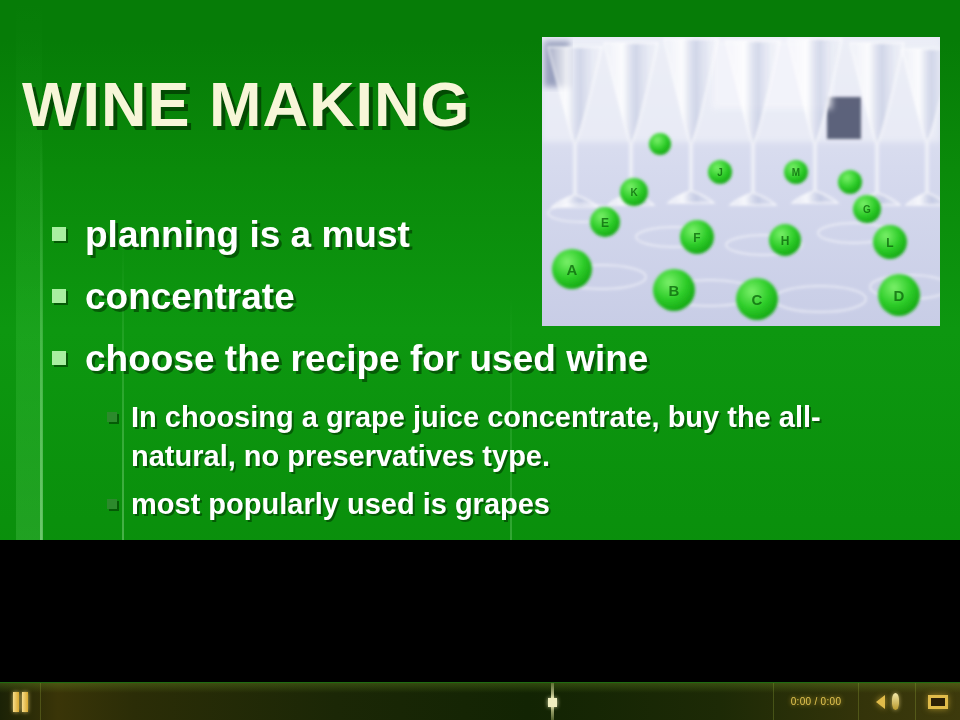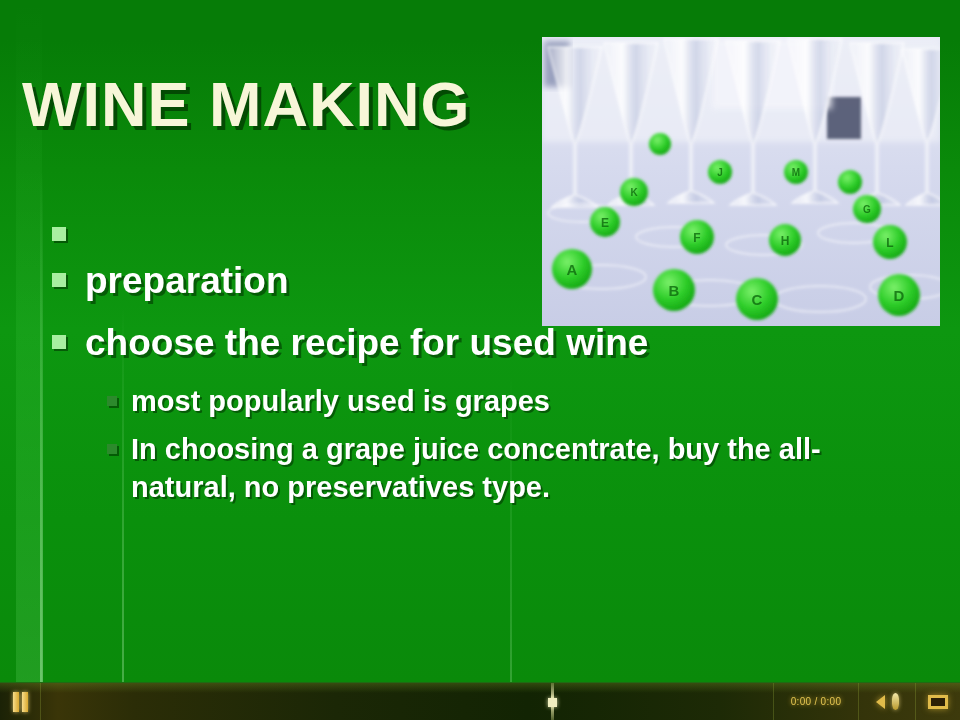--- a/index.html
+++ b/index.html
@@ -15,21 +15,21 @@
   #viewer {
     position:relative;
     width:960px; height:720px;
     overflow:hidden;
   }
 
   
   #slide {
     position:absolute;
     left:0; top:0;
-    width:960px; height:682px;
+    width:960px; height:540px;
     background:
       linear-gradient(to bottom,
         #067c07 0px,
         #067c07 40px,
         #0a8a0a 170px,
         #0d9710 330px,
         #0a900c 520px,
         #0a8c0b 620px,
         #0a8a0a 682px);
     overflow:hidden;
@@ -330,40 +330,41 @@
             <text x="254" y="139" font-size="10">M</text>
           </g>
         </g>
       </svg>
     </div>
 
     <div id="bullets">
 
       <div class="lvl1">
         <span class="marker"></span>
+        <span class="txt">planning is a must</span>
       </div>
 
       <div class="lvl1">
         <span class="marker"></span>
-        <span class="txt">preparation</span>
+        <span class="txt">concentrate</span>
       </div>
 
       <div class="lvl1">
         <span class="marker"></span>
         <span class="txt">choose the recipe for used wine</span>
       </div>
 
       <div class="lvl2">
         <span class="marker"></span>
-        <span class="txt">most popularly used is grapes</span>
+        <span class="txt">In choosing a grape juice concentrate, buy the all-natural, no preservatives type.</span>
       </div>
 
       <div class="lvl2">
         <span class="marker"></span>
-        <span class="txt">In choosing a grape juice concentrate, buy the all-natural, no preservatives type.</span>
+        <span class="txt">most popularly used is grapes</span>
       </div>
 
     </div>
   </div>
 
   <div id="controls">
 
     <div id="pause-btn">
       <i></i>
       <i></i>

